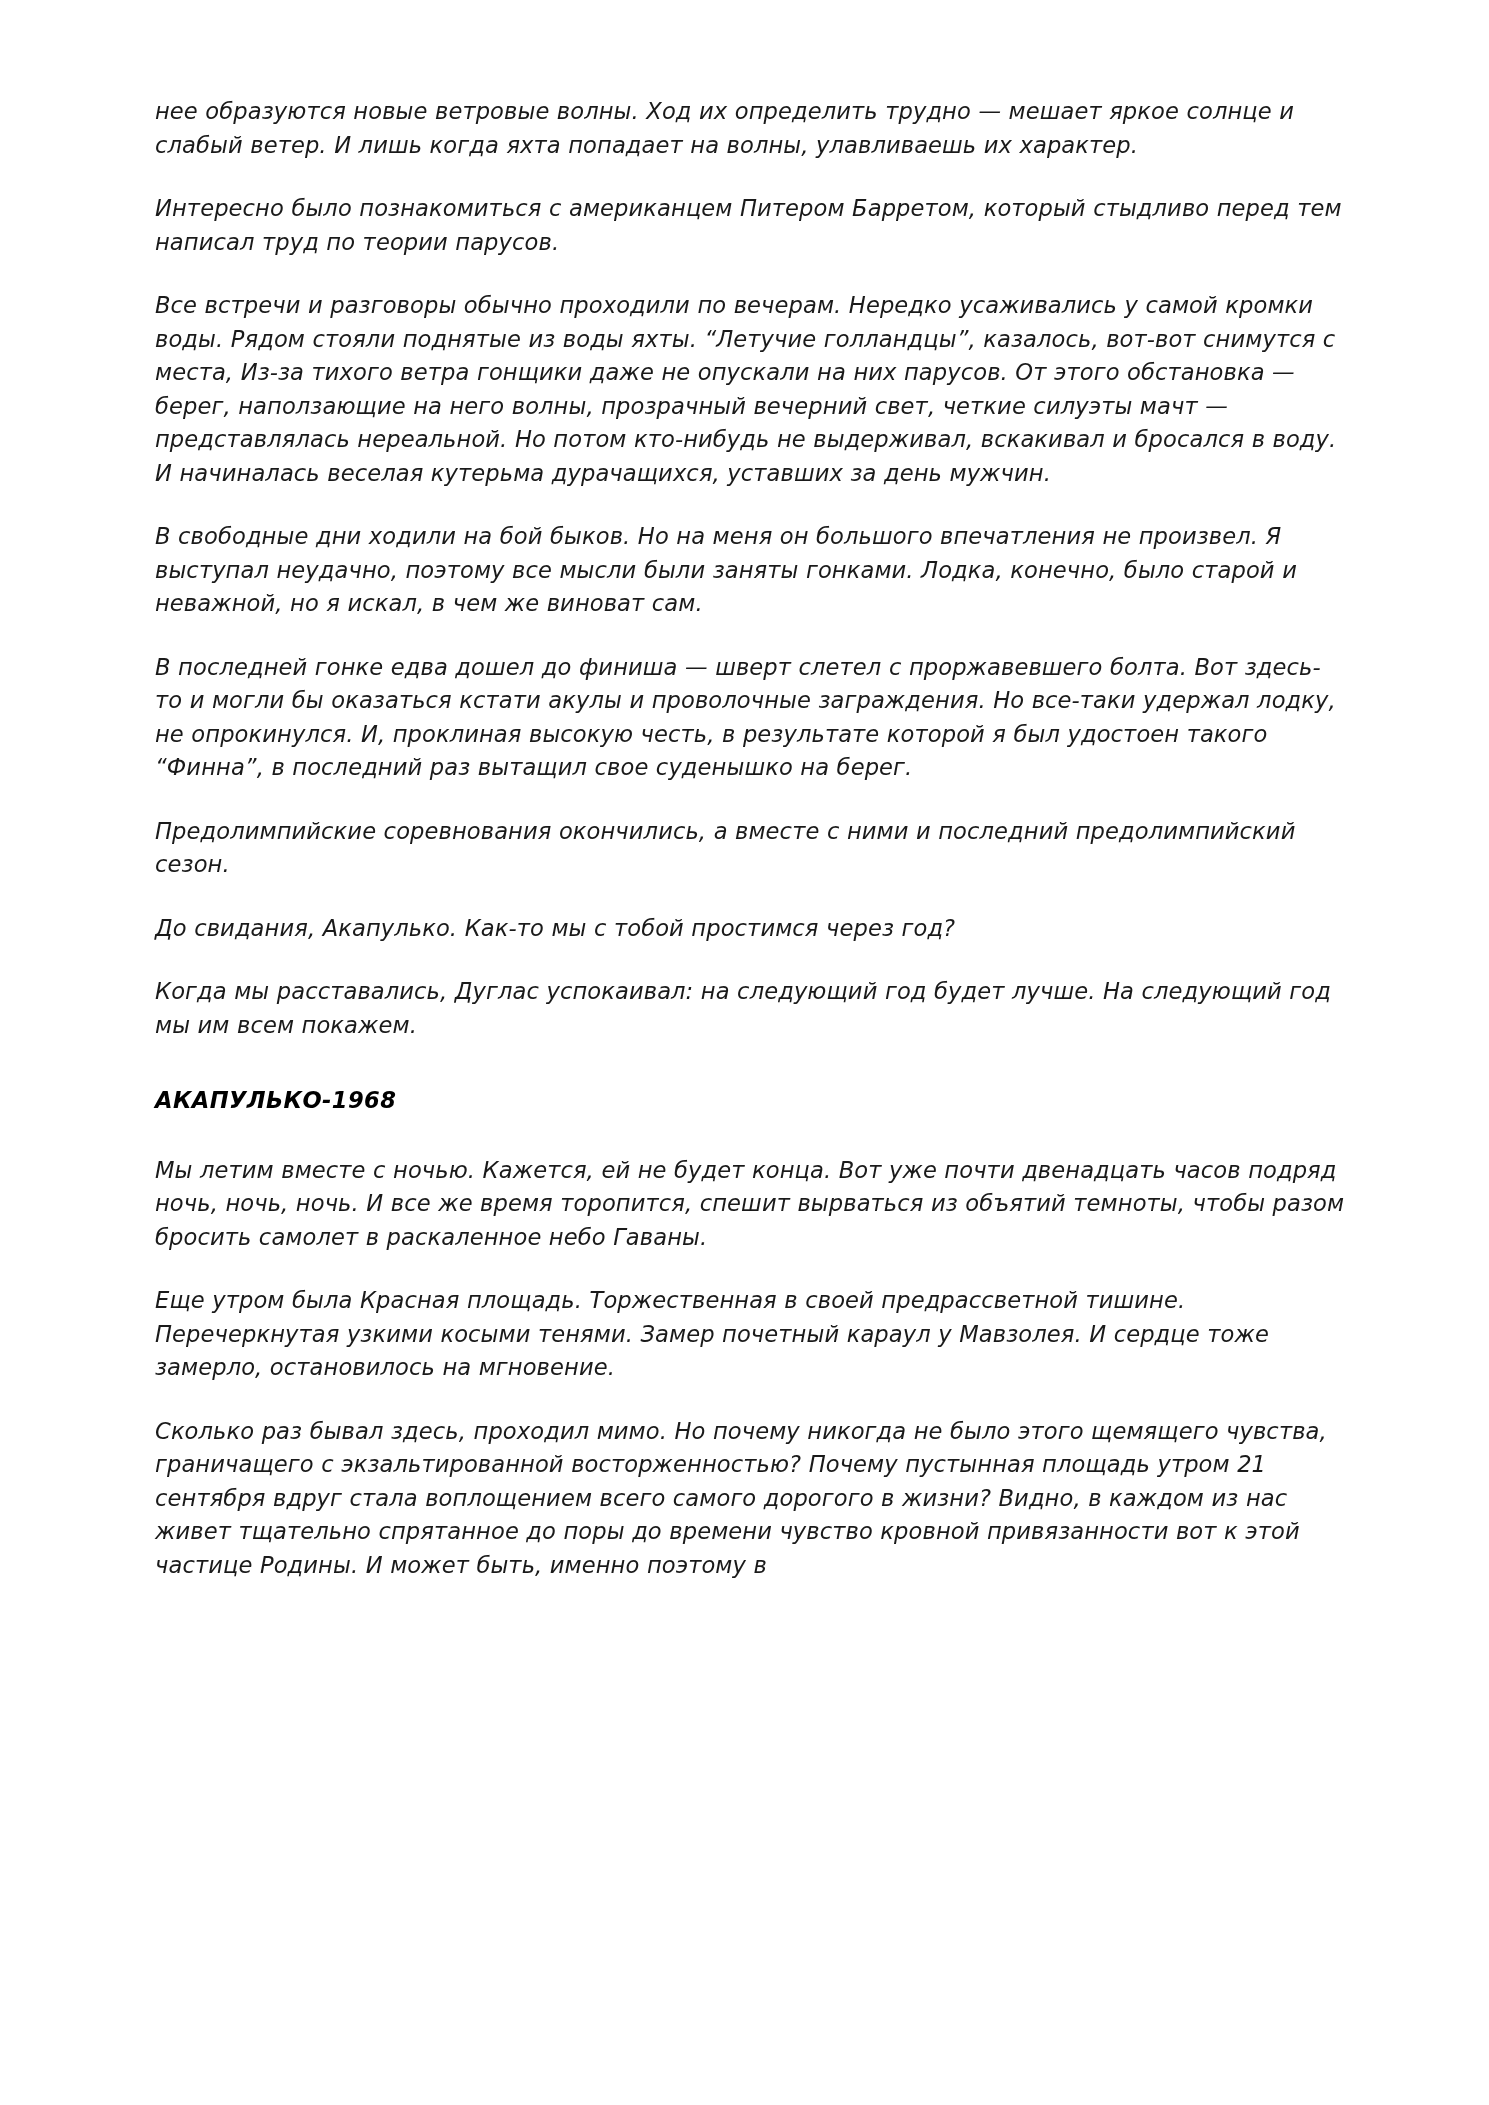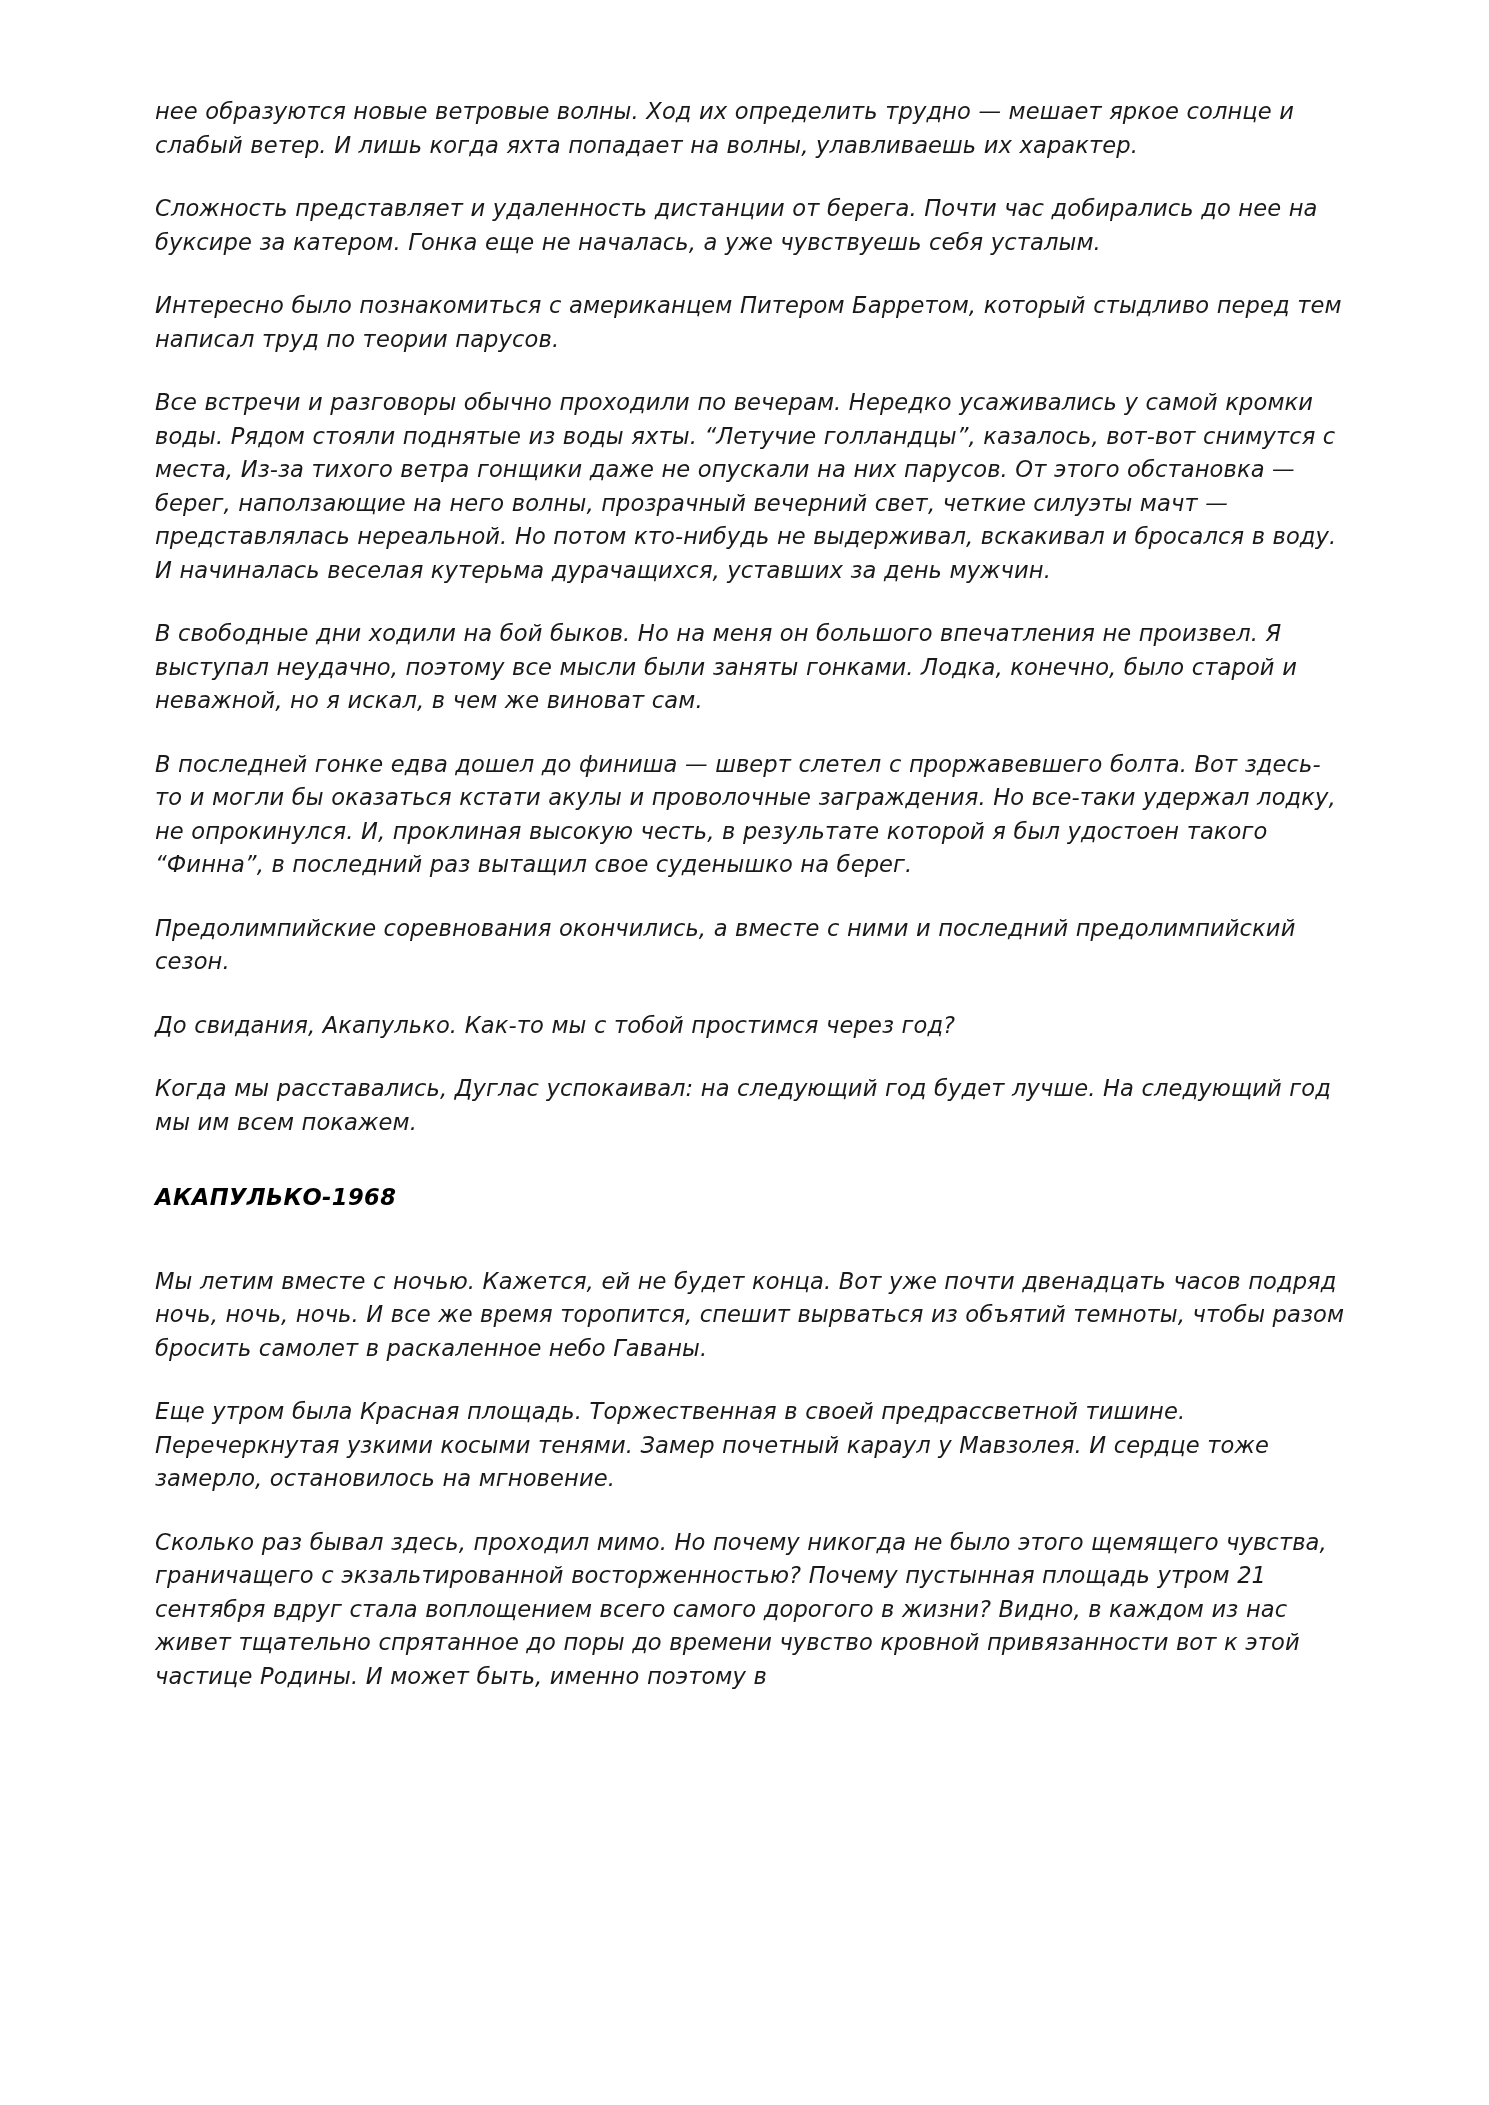--- a/index.html
+++ b/index.html
@@ -30,40 +30,39 @@
     color: #1a1a1a;
     text-align: left;
     letter-spacing: 0.1px;
     word-spacing: 0.2px;
     -webkit-font-smoothing: antialiased;
   }
   p.para:last-child {
     margin-bottom: 0;
   }
   h2.section-heading {
-    margin: 0 0 50px 0;
+    margin: 0 0 36px 0;
     padding: 0;
     font-size: 22.6px;
     line-height: 33.5px;
     font-weight: 700;
     color: #000000;
     letter-spacing: 0.4px;
   }
   .spacer-before-heading {
     height: 12px;
   }
 </style>
 </head>
 <body>
 
 <div class="page">
   <div class="text-column">
 
     <p class="para">нее образуются новые ветровые волны. Ход их определить трудно — мешает яркое солнце и слабый ветер. И лишь когда яхта попадает на волны, улавливаешь их характер.</p>
-    <p class="para">Сложность представляет и удаленность дистанции от берега. Почти час добирались до нее на буксире за катером. Гонка еще не началась, а уже чувствуешь себя усталым.</p>
     <p class="para">Интересно было познакомиться с американцем Питером Барретом, который стыдливо перед тем написал труд по теории парусов.</p>
     <p class="para">Все встречи и разговоры обычно проходили по вечерам. Нередко усаживались у самой кромки воды. Рядом стояли поднятые из воды яхты. “Летучие голландцы”, казалось, вот-вот снимутся с места, Из-за тихого ветра гонщики даже не опускали на них парусов. От этого обстановка — берег, наползающие на него волны, прозрачный вечерний свет, четкие силуэты мачт — представлялась нереальной. Но потом кто-нибудь не выдерживал, вскакивал и бросался в воду. И начиналась веселая кутерьма дурачащихся, уставших за день мужчин.</p>
     <p class="para">В свободные дни ходили на бой быков. Но на меня он большого впечатления не произвел. Я выступал неудачно, поэтому все мысли были заняты гонками. Лодка, конечно, было старой и неважной, но я искал, в чем же виноват сам.</p>
     <p class="para">В последней гонке едва дошел до финиша — шверт слетел с проржавевшего болта. Вот здесь-то и могли бы оказаться кстати акулы и проволочные заграждения. Но все-таки удержал лодку, не опрокинулся. И, проклиная высокую честь, в результате которой я был удостоен такого “Финна”, в последний раз вытащил свое суденышко на берег.</p>
     <p class="para">Предолимпийские соревнования окончились, а вместе с ними и последний предолимпийский сезон.</p>
     <p class="para">До свидания, Акапулько. Как-то мы с тобой простимся через год?</p>
     <p class="para">Когда мы расставались, Дуглас успокаивал: на следующий год будет лучше. На следующий год мы им всем покажем.</p>
 
     <div class="spacer-before-heading"></div>
     <h2 class="section-heading">АКАПУЛЬКО-1968</h2>

